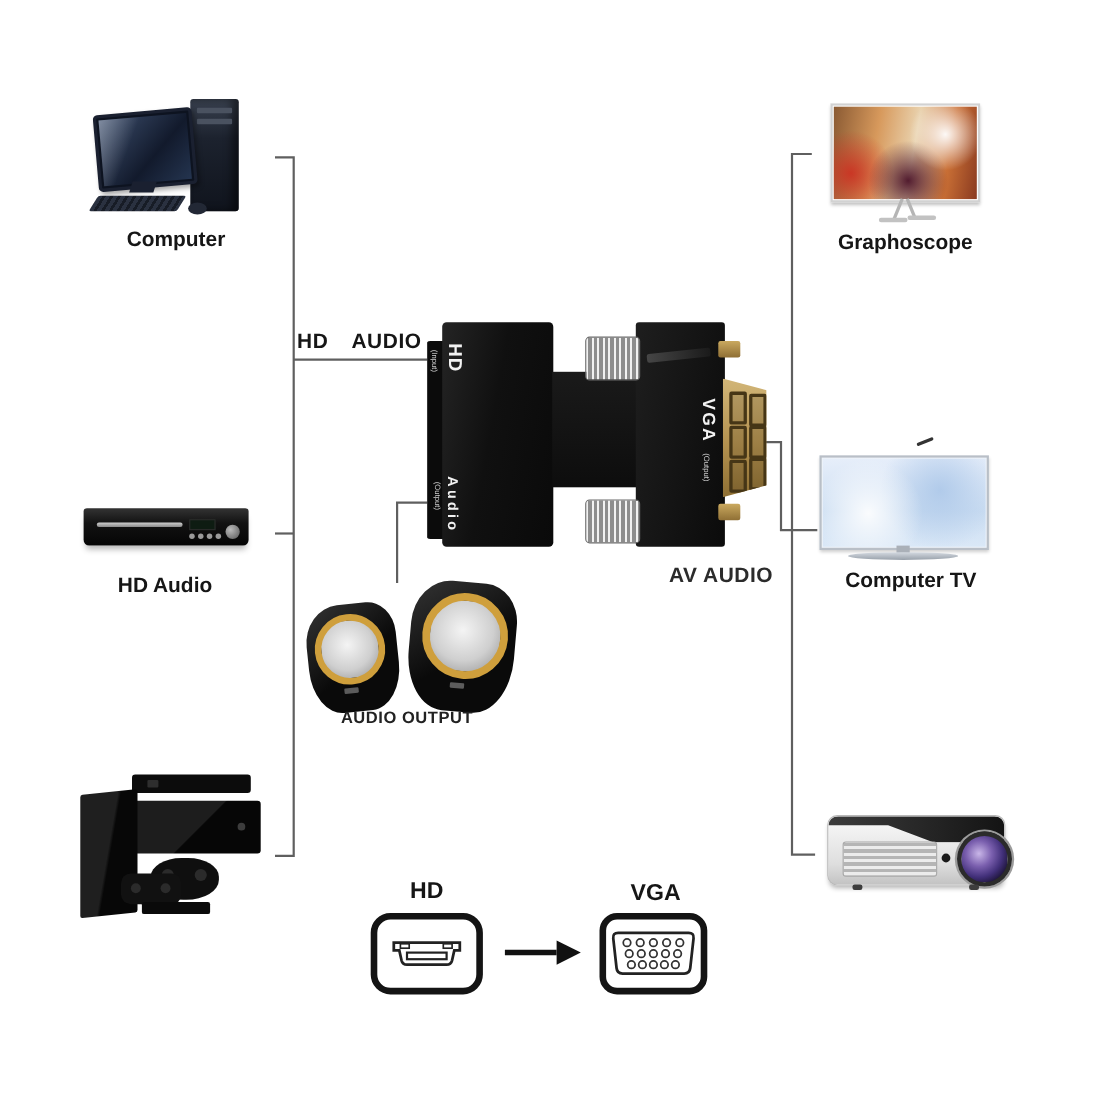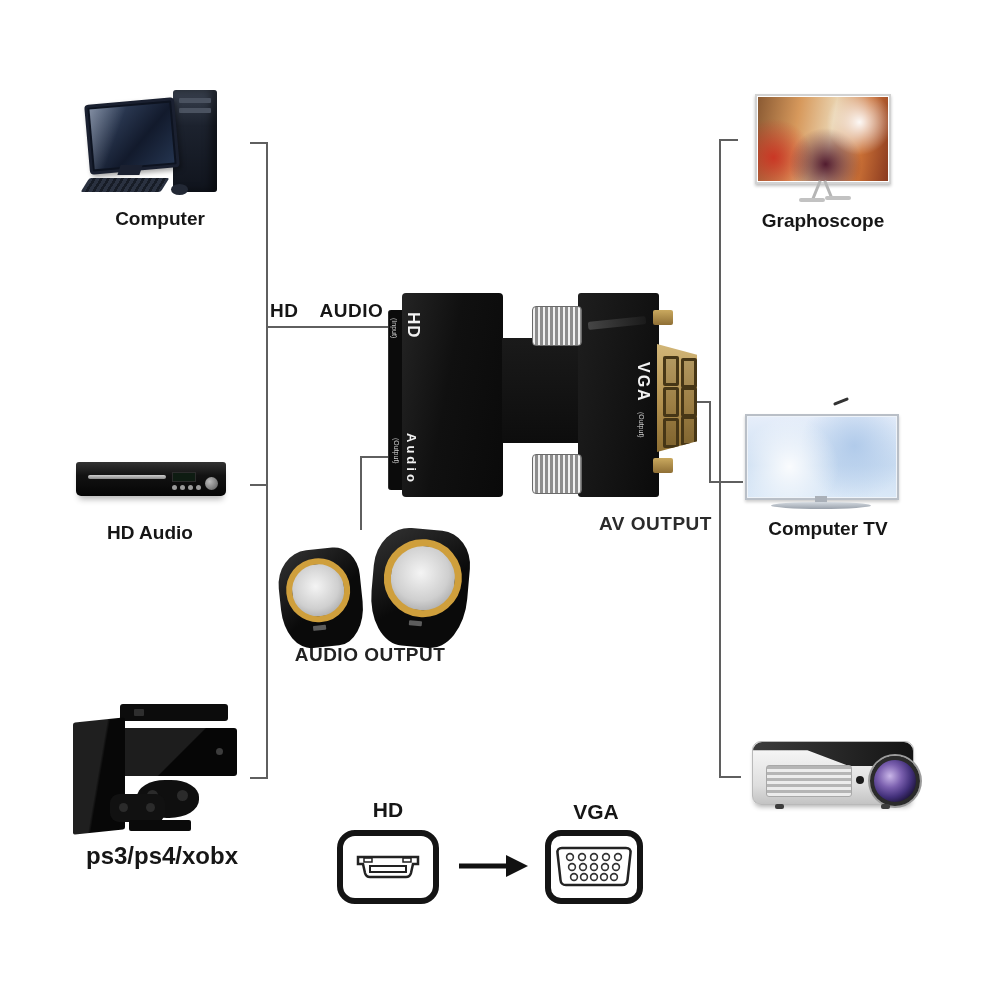--- a/index.html
+++ b/index.html
@@ -110,21 +110,21 @@
     clip-path:polygon(0 0,100% 10%,100% 90%,0 100%);
     background:linear-gradient(180deg,#d2b678 0%,#b3914f 55%,#8e6f33 100%);}
   .vga-slot{position:absolute;width:10px;height:24px;border:3px solid #463616;border-radius:2px;background:rgba(0,0,0,.12);}
   .vtext{writing-mode:vertical-rl;position:absolute;line-height:1;}
   .ad-main-txt{color:#f2f2f2;font-weight:700;}
   .ad-sub-txt{color:#cfcfcf;font-size:7px;}
 
   
   .hd-input-lbl{left:270px;top:300px;font-size:19px;word-spacing:16px;letter-spacing:.5px;}
   .av-output-lbl{left:593px;top:513px;width:125px;font-size:19px;color:#2b2b2b;letter-spacing:.5px;}
-  .audio-output-lbl{left:285px;top:644px;width:170px;font-size:19px;font-weight:600;color:#222;letter-spacing:.5px;}
+  .audio-output-lbl{left:285px;top:644px;width:170px;font-size:15px;font-weight:600;color:#222;letter-spacing:.5px;}
 
   .legend-lbl{font-size:21px;}
 </style>
 </head>
 <body>
 
 <div id="stage">
 
   <svg class="lines" width="1000" height="1000" viewBox="0 0 1000 1000">
     <path d="M250 143 H267 V778 H250" fill="none" stroke="#5f5f5f" stroke-width="2"></path>
@@ -175,21 +175,20 @@
     <div class="xbox-pad">
       <div class="pad-stick" style="left:10px;top:10px;"></div>
       <div class="pad-stick" style="left:40px;top:10px;"></div>
     </div>
     <div class="ps4-pad">
       <div class="pad-stick" style="left:9px;top:9px;width:9px;height:9px;"></div>
       <div class="pad-stick" style="left:36px;top:9px;width:9px;height:9px;"></div>
     </div>
     <div class="base-bar"></div>
   </div>
-  <div class="lbl" style="left:62px;top:842px;width:200px;font-size:24px;">ps3/ps4/xobx</div>
 
   <div class="device" style="left:753px;top:92px;width:140px;height:115px;">
     <div class="mon-frame">
         <div class="mon-screen"></div>
       </div>
     <div class="mon-leg" style="left:62px;transform:rotate(22deg);"></div>
     <div class="mon-leg" style="left:74px;transform:rotate(-22deg);"></div>
     <div class="mon-foot" style="left:46px;"></div>
     <div class="mon-foot" style="left:72px;top:104px;"></div>
   </div>
@@ -249,21 +248,21 @@
     </div>
     <div class="vtext ad-main-txt" style="left:20px;top:24px;font-size:17px;letter-spacing:1px;">HD</div>
     <div class="vtext ad-sub-txt" style="left:6px;top:30px;">(Input)</div>
     <div class="vtext ad-main-txt" style="left:20px;top:145px;font-size:13px;letter-spacing:3px;">Audio</div>
     <div class="vtext ad-sub-txt" style="left:8px;top:150px;">(Output)</div>
     <div class="vtext ad-main-txt" style="left:250px;top:74px;font-size:16px;letter-spacing:2px;">VGA</div>
     <div class="vtext ad-sub-txt" style="left:253px;top:124px;">(Output)</div>
   </div>
 
   <div class="lbl hd-input-lbl">HD AUDIO</div>
-  <div class="lbl av-output-lbl">AV OUTPUT</div>
+  <div class="lbl av-output-lbl">AV AUDIO</div>
 
   <div class="lbl legend-lbl" style="left:338px;top:798px;width:100px;">HD</div>
   <svg class="device" style="left:336px;top:829px;" width="104" height="76" viewBox="0 0 104 76">
     <rect x="4" y="4" width="96" height="68" rx="15" fill="#fff" stroke="#141414" stroke-width="6"></rect>
     <path d="M22 28 h60 v7 h-5 l-2 9 q-1 4 -5 4 h-36 q-4 0 -5 -4 l-2 -9 h-5 z" fill="none" stroke="#222" stroke-width="2.5"></path>
     <rect x="34" y="37" width="36" height="6" fill="none" stroke="#222" stroke-width="2"></rect>
     <rect x="28" y="29" width="8" height="4" fill="none" stroke="#222" stroke-width="1.5"></rect>
     <rect x="67" y="29" width="8" height="4" fill="none" stroke="#222" stroke-width="1.5"></rect>
   </svg>
 

